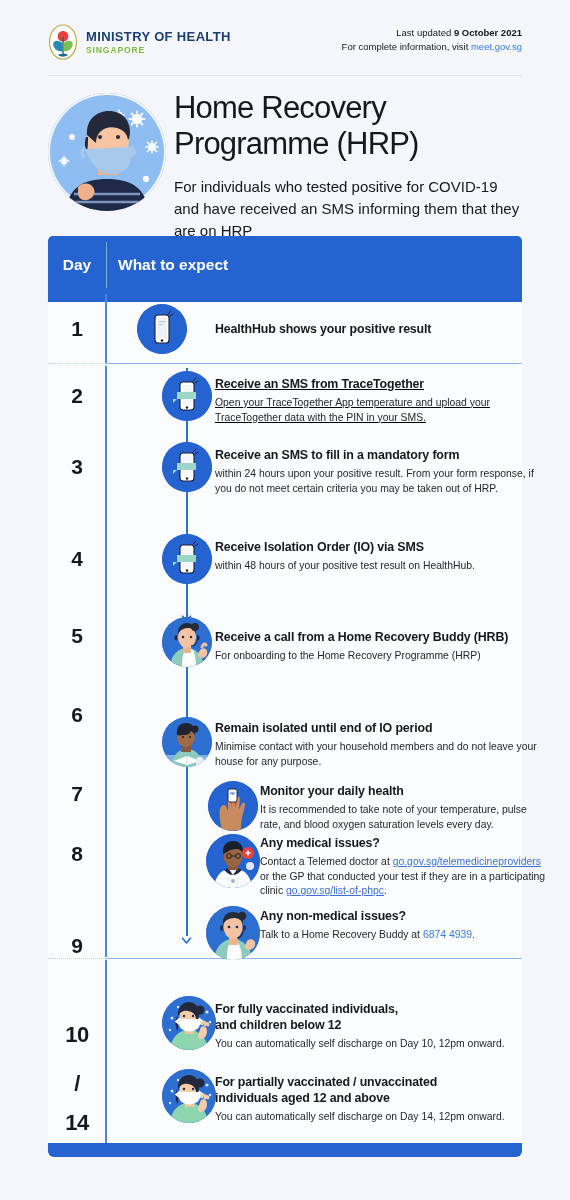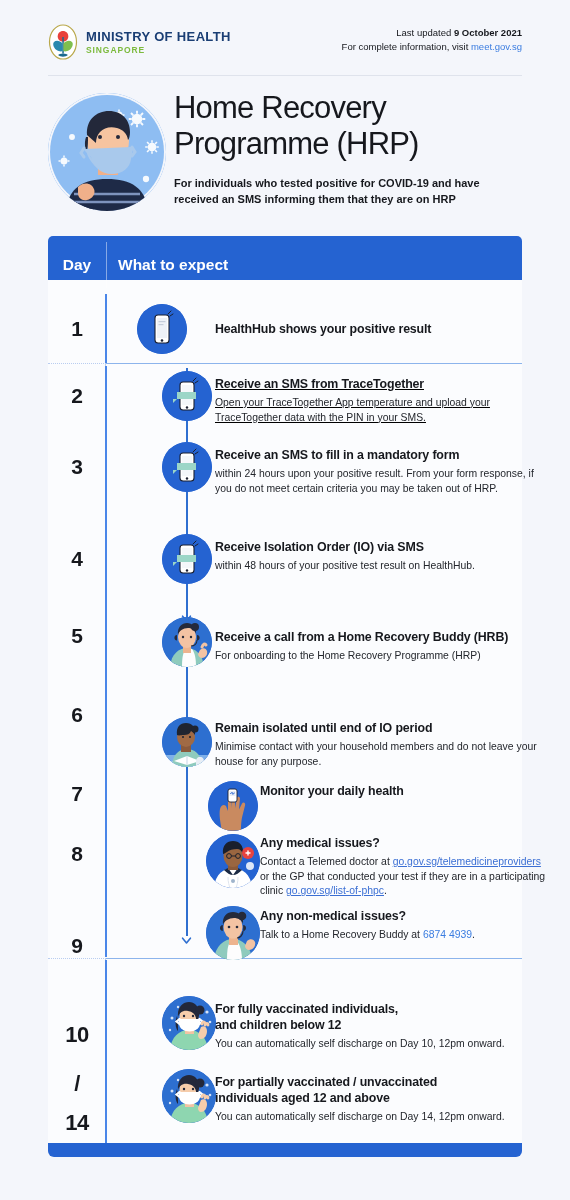--- a/index.html
+++ b/index.html
@@ -34,30 +34,30 @@
     position: absolute; left: 0; top: 0; width: 118px; height: 118px;
     border-radius: 50%; overflow: hidden; background: #8fbcf2;
   }
   .hero-title {
     position: absolute; left: 126px; top: -3px; width: 348px;
     font-size: 31px; line-height: 1.16; font-weight: 400;
     letter-spacing: -0.8px; color: #16181d;
   }
   .hero-sub {
     position: absolute; left: 126px; top: 83px; width: 352px;
-    font-size: 11px; line-height: 1.45; font-weight: 700; color: #16181d;
+    font-size: 15px; line-height: 1.45; font-weight: 400; color: #16181d;
   }
 
   
   .card {
     position: absolute; left: 48px; top: 236px; width: 474px; height: 921px;
     background: #fbfcfe; border-radius: 6px;
   }
   .thead {
-    position: absolute; left: 0; top: 0; width: 474px; height: 44px;
+    position: absolute; left: 0; top: 0; width: 474px; height: 66px;
     background: #2563d1; border-radius: 5px 5px 0 0;
   }
   .th-day {
     position: absolute; left: 0; top: 0; width: 58px; height: 58px;
     display: flex; align-items: center; justify-content: center;
     color: #fff; font-size: 15.5px; font-weight: 700;
   }
   .th-sep { position: absolute; left: 58px; top: 6px; width: 1px; height: 46px; background: rgba(255,255,255,.45); }
   .th-what {
     position: absolute; left: 70px; top: 0; height: 58px; display: flex; align-items: center;
@@ -338,20 +338,21 @@
       <svg viewBox="0 0 50 50" width="50" height="50">
         <circle cx="25" cy="25" r="25" fill="#2563d1"></circle>
         <path d="M14 50c-2-10-3-17-2-22 1-4 4-5 6-3l2 5V16c0-2 3-2 3 0v11l1-13c0-2 3-2 3 0v13l2-10c0-2 3-1.5 3 .5l-1 11 3-6c1-2 4-1 3 2l-3 12c-1 6-1 9-1 13z" fill="#c98a60"></path>
         <rect x="20" y="8" width="9" height="13" rx="2" fill="#fff" stroke="#1b2030" stroke-width=".9"></rect>
         <rect x="21.5" y="10" width="6" height="5" fill="#e9eef5"></rect>
         <path d="M22 12.5h1.2l.8-1.5.9 2.5.8-1.5h1.3" stroke="#2563d1" stroke-width=".7" fill="none"></path>
       </svg>
     </div>
     <div class="rowtext" style="left:212px; top:548px; width:290px;">
       <div class="rt-title">Monitor your daily health</div>
+      <div class="rt-body">It is recommended to take note of your temperature, pulse rate, and blood oxygen saturation levels every day.</div>
     </div>
 
     <div class="daynum" style="top:606px;">8</div>
     <div class="icon lg" style="left:158px; top:598px;">
       <svg viewBox="0 0 54 54" width="54" height="54">
         <circle cx="27" cy="27" r="27" fill="#2563d1"></circle>
         <path d="M8 54c1-14 10-20 19-20s18 6 19 20z" fill="#ffffff"></path>
         <path d="M22 34l5 7 5-7 4 2c-3 3-6 5-9 5s-6-2-9-5z" fill="#1b2a44"></path>
         <path d="M22 31h10v5H22z" fill="#8a5a3a"></path>
         <ellipse cx="27" cy="22" rx="9.5" ry="11" fill="#9a6640"></ellipse>

